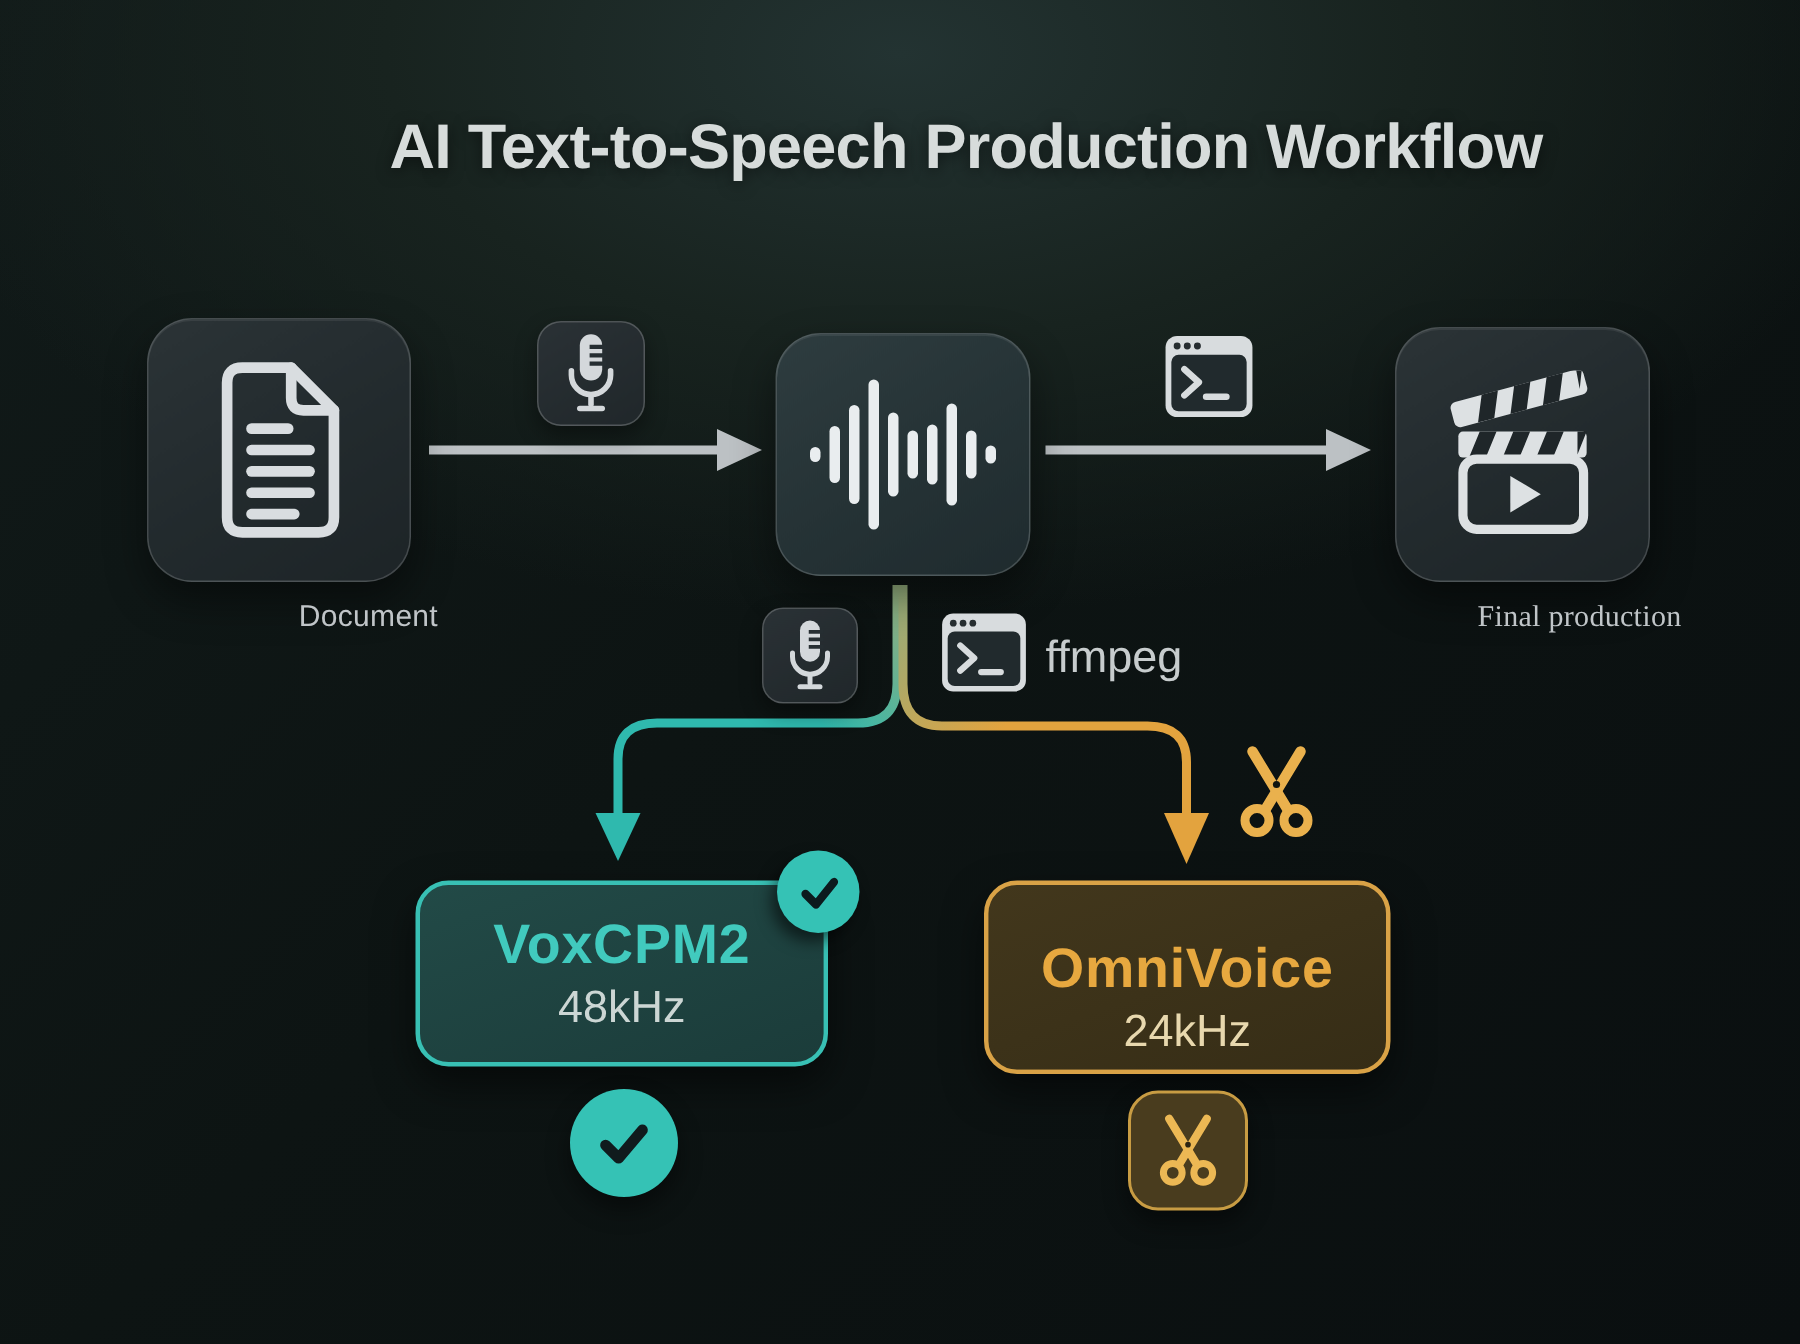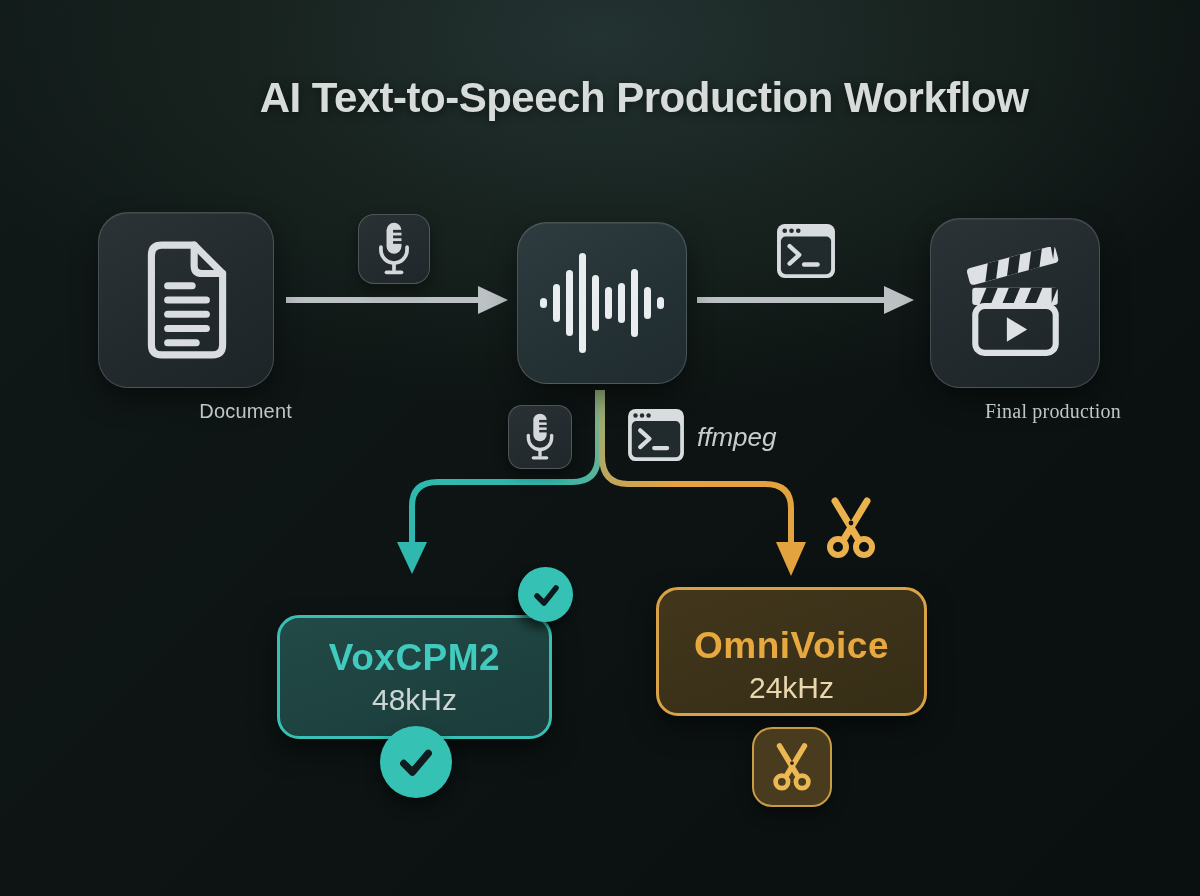--- a/index.html
+++ b/index.html
@@ -31,21 +31,21 @@
   }
   
   .badge{
     position:absolute;border-radius:16px;
     background:linear-gradient(150deg,#2a3135 0%,#20272a 100%);
     border:1.5px solid rgba(255,255,255,0.20);
     box-shadow:0 6px 14px rgba(0,0,0,0.4);
     display:flex;align-items:center;justify-content:center;
   }
   .glyph{position:absolute;display:flex;align-items:center;justify-content:center;}
-  .ffmpeg-label{position:absolute;font-size:26px;color:#c7cccd;font-style:italic;}
+  .ffmpeg-label{position:absolute;font-size:30px;color:#c7cccd;}
   
   .opt{
     position:absolute;border-radius:22px;display:flex;flex-direction:column;
     align-items:center;justify-content:center;gap:4px;
     box-shadow:0 12px 26px rgba(0,0,0,0.5);
   }
   .opt.teal{background:linear-gradient(160deg,#224a47 0%,#1b3c3a 100%);border:3px solid #38c0b4;}
   .opt.orange{background:linear-gradient(160deg,#42371c 0%,#362d16 100%);border:3px solid #d9a246;}
   .opt-name{font-size:37px;font-weight:700;letter-spacing:0.5px;}
   .opt.teal .opt-name{color:#41cabe;}
@@ -203,21 +203,21 @@
   <div class="glyph" style="left:818px;top:494px;width:66px;height:68px;">
     <svg width="64" height="66" viewBox="0 0 64 64">
       <line x1="16" y1="5" x2="39" y2="43" stroke="#eab14d" stroke-width="7" stroke-linecap="round"></line>
       <line x1="48" y1="5" x2="25" y2="43" stroke="#eab14d" stroke-width="7" stroke-linecap="round"></line>
       <circle cx="19" cy="51" r="8" fill="none" stroke="#eab14d" stroke-width="6"></circle>
       <circle cx="45" cy="51" r="8" fill="none" stroke="#eab14d" stroke-width="6"></circle>
       <circle cx="32" cy="27" r="2.4" fill="#10150f"></circle>
     </svg>
   </div>
 
-  <div class="opt teal" style="left:277px;top:587px;width:269px;height:118px;margin-top:28px;">
+  <div class="opt teal" style="left:277px;top:587px;width:269px;height:118px;">
     <div class="opt-name">VoxCPM2</div>
     <div class="opt-rate">48kHz</div>
   </div>
   <div class="corner-badge" style="left:518px;top:567px;">
     <svg width="40" height="40" viewBox="0 0 40 40">
       <polyline points="11,21 18,28 30,13" fill="none" stroke="#0c1a1d" stroke-width="5.5" stroke-linecap="round" stroke-linejoin="round"></polyline>
     </svg>
   </div>
 
   <div class="opt orange" style="left:656px;top:587px;width:265px;height:123px;">

